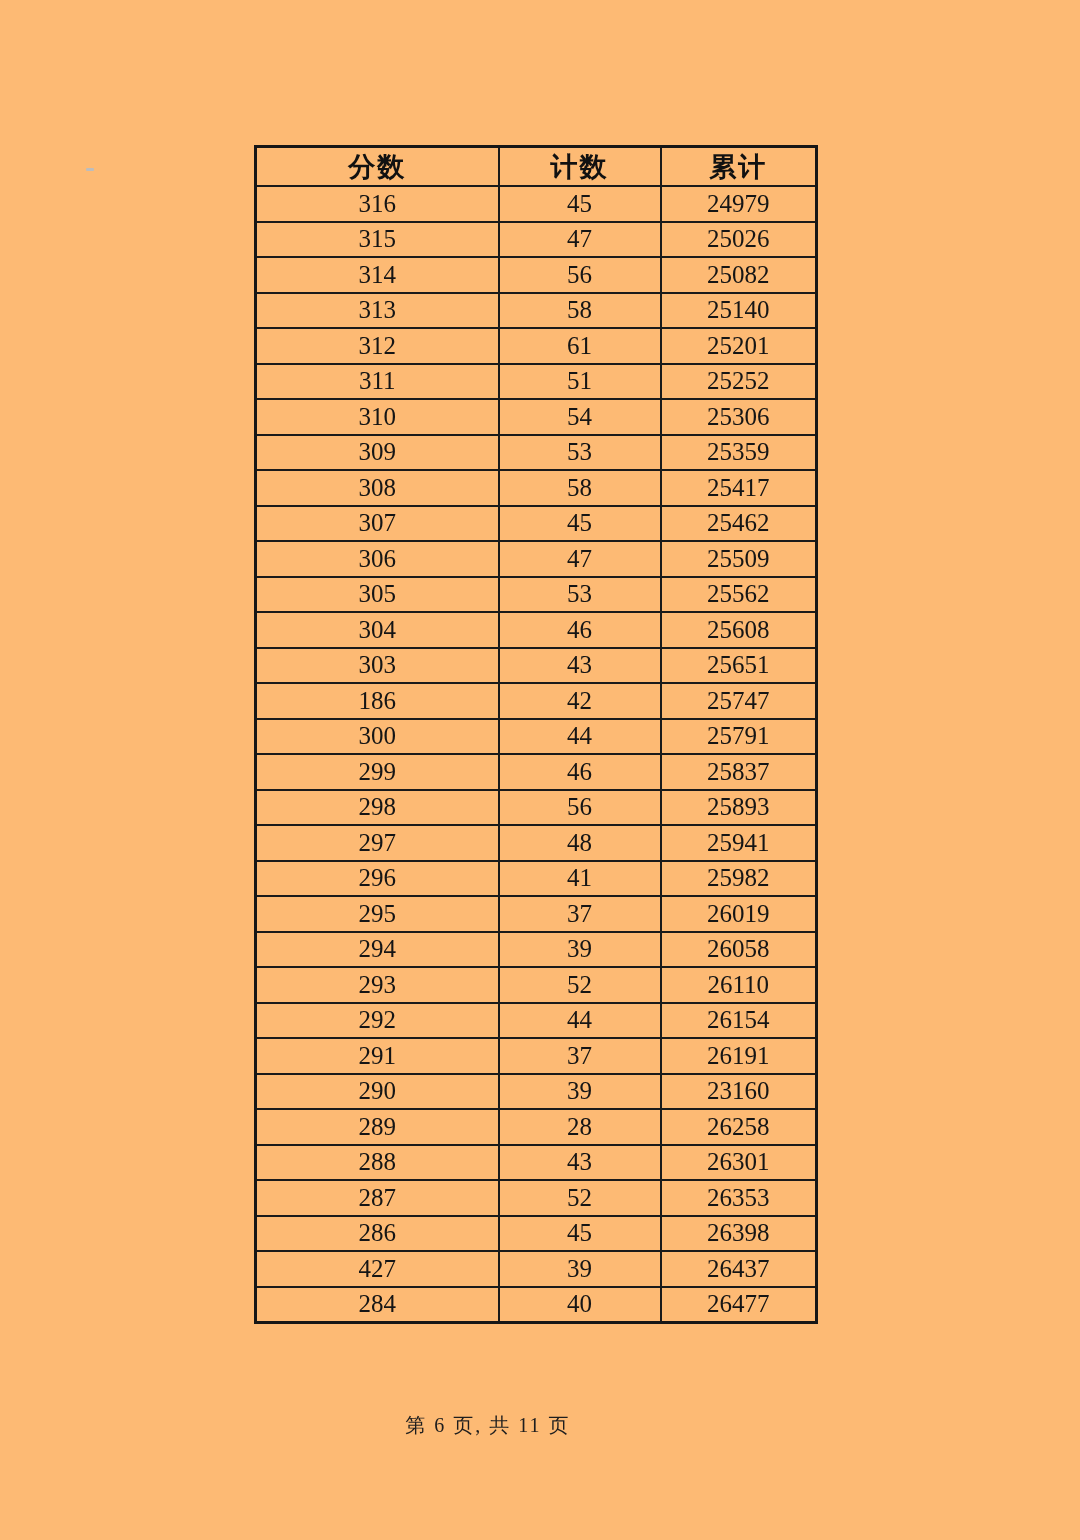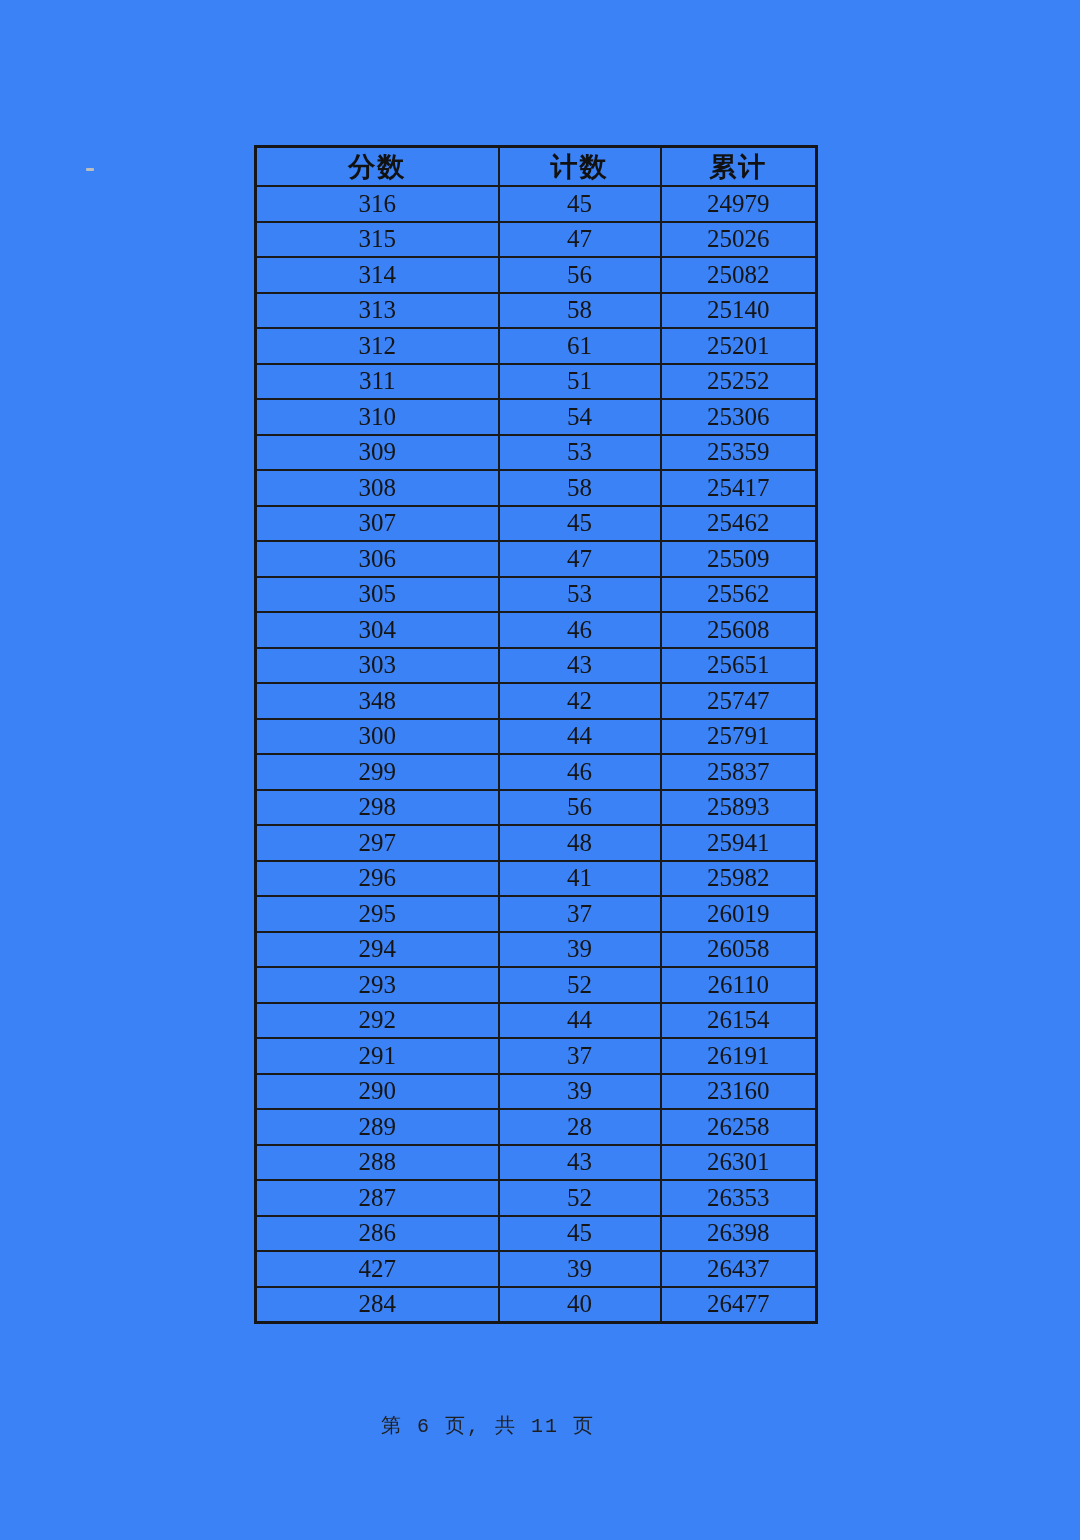--- a/index.html
+++ b/index.html
@@ -10,21 +10,21 @@
     width: 1080px;
     height: 1540px;
     background: #fdfdfc;
     position: relative;
     font-family: "Liberation Serif", serif;
     overflow: hidden;
   }
   .page {
     position: absolute;
     inset: 0;
-    background: #3b82f6;
+    background: #fdba74;
   }
   .scan-artifact {
     position: absolute;
     left: 86px;
     top: 168px;
     width: 8px;
     height: 3px;
     background: #bdbdbd;
     border-radius: 1px;
   }
@@ -61,21 +61,21 @@
     font-family: "Liberation Serif", serif;
     font-size: 25px;
     color: #151515;
   }
   .page-footer {
     position: absolute;
     left: 0;
     top: 1412px;
     width: 976px;
     text-align: center;
-    font-family: Liberation Mono, monospace;
+    font-family: Liberation Serif, serif;
     font-size: 20px;
     color: #1e1e1e;
     letter-spacing: 2px;
   }
 </style>
 </head>
 <body>
 
 <div class="page">
 
@@ -159,21 +159,21 @@
           <td>304</td>
           <td>46</td>
           <td>25608</td>
         </tr>
         <tr>
           <td>303</td>
           <td>43</td>
           <td>25651</td>
         </tr>
         <tr>
-          <td>348</td>
+          <td>186</td>
           <td>42</td>
           <td>25747</td>
         </tr>
         <tr>
           <td>300</td>
           <td>44</td>
           <td>25791</td>
         </tr>
         <tr>
           <td>299</td>

